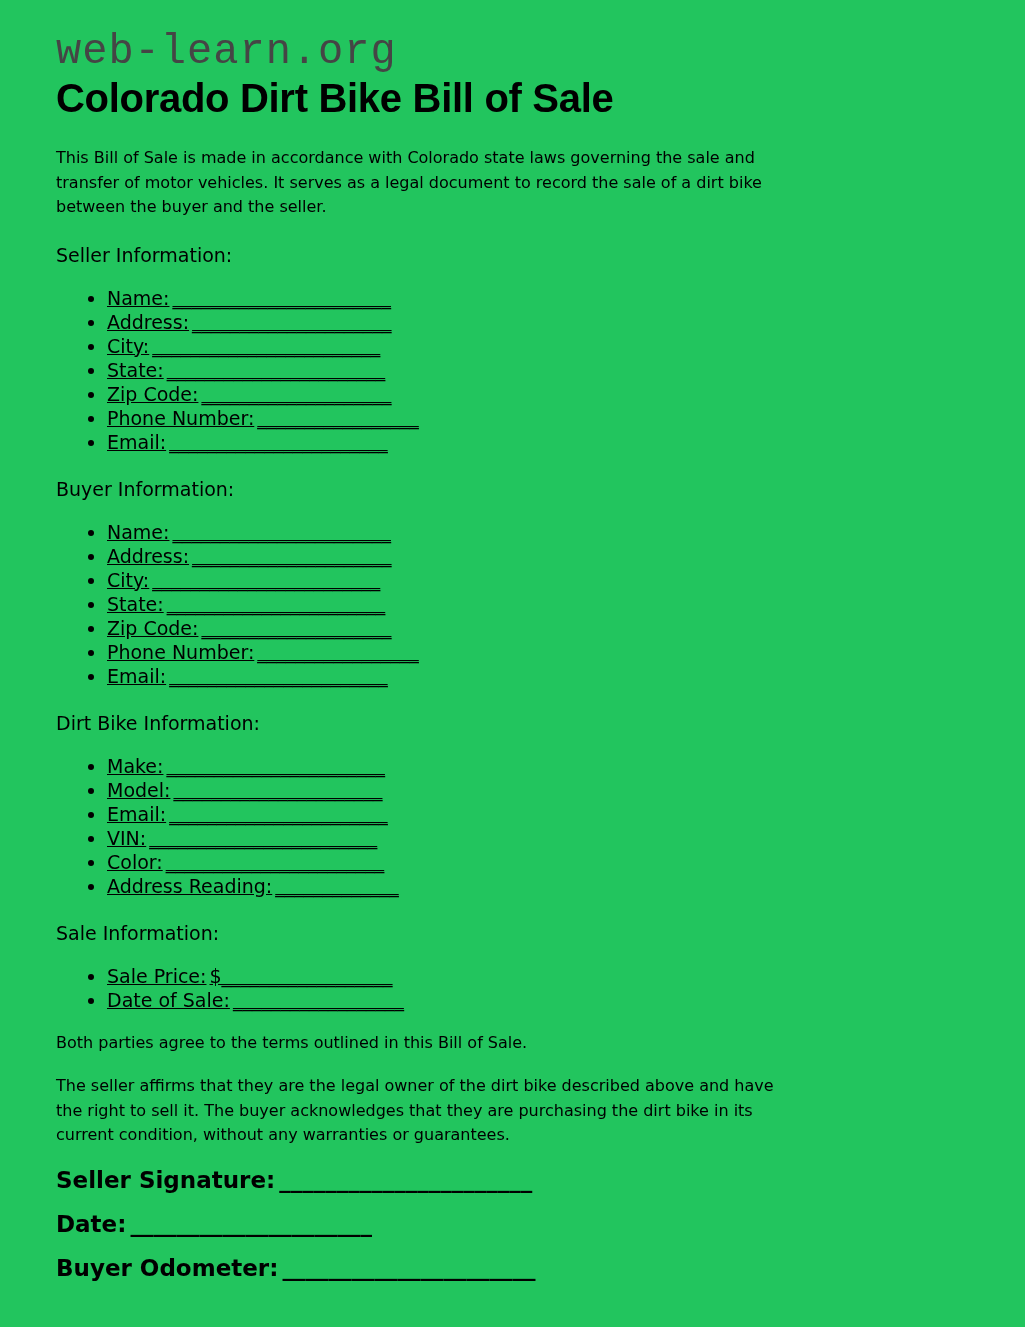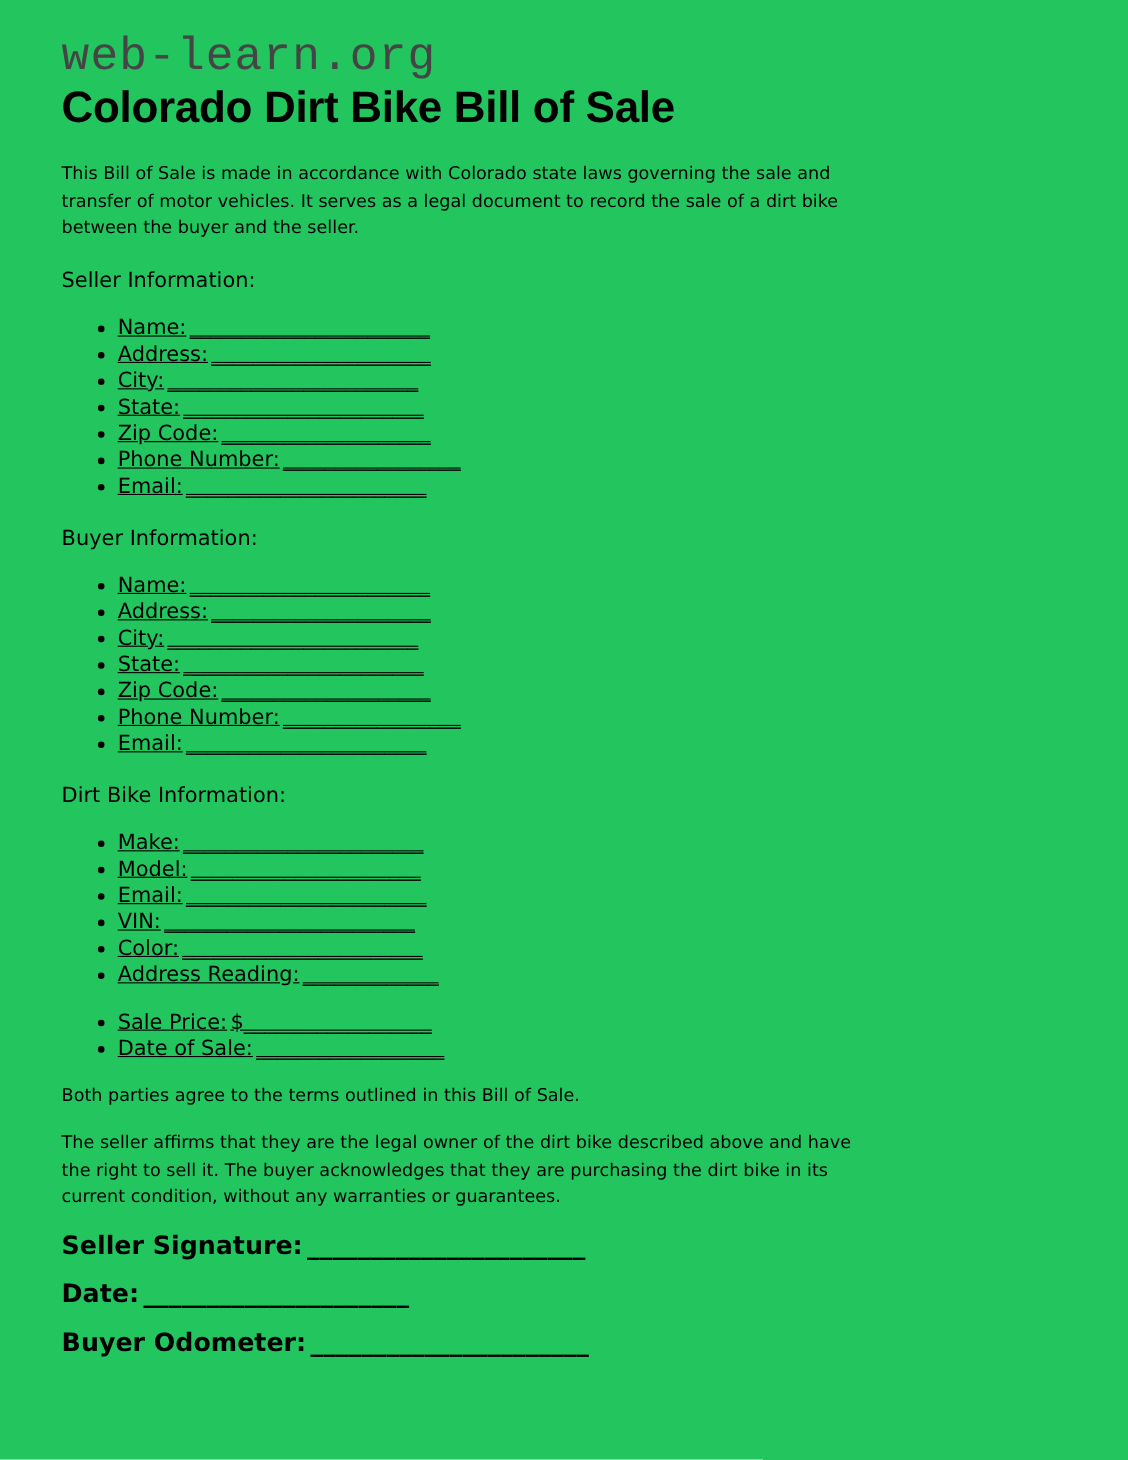--- a/index.html
+++ b/index.html
@@ -121,20 +121,21 @@
 
       <li><span class="field-label">Email:</span><span class="blank-line">_______________________</span></li>
 
       <li><span class="field-label">VIN:</span><span class="blank-line">________________________</span></li>
 
       <li><span class="field-label">Color:</span><span class="blank-line">_______________________</span></li>
 
       <li><span class="field-label">Address Reading:</span><span class="blank-line">_____________</span></li>
     </ul>
 
+  <h3 class="section-heading">Sale Information:</h3>
   <ul class="field-list">
 
       <li><span class="field-label">Sale Price:</span><span class="blank-line">$__________________</span></li>
 
       <li><span class="field-label">Date of Sale:</span><span class="blank-line">__________________</span></li>
     </ul>
 
   <p class="para">Both parties agree to the terms outlined in this Bill of Sale.</p>
 
   <p class="para">The seller affirms that they are the legal owner of the dirt bike described above and have

